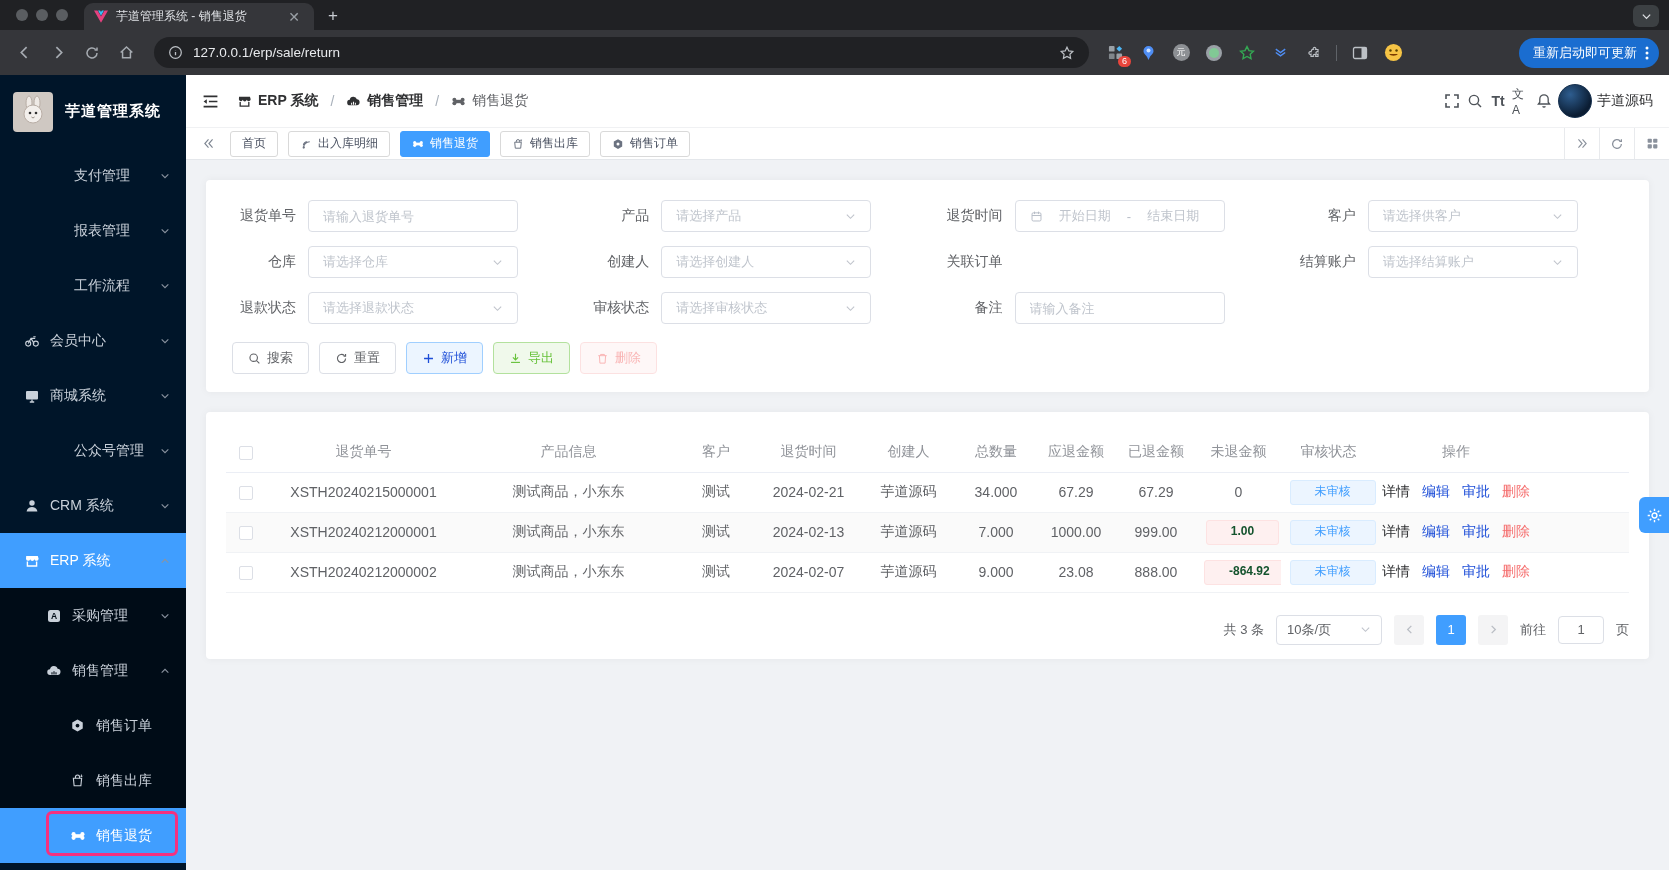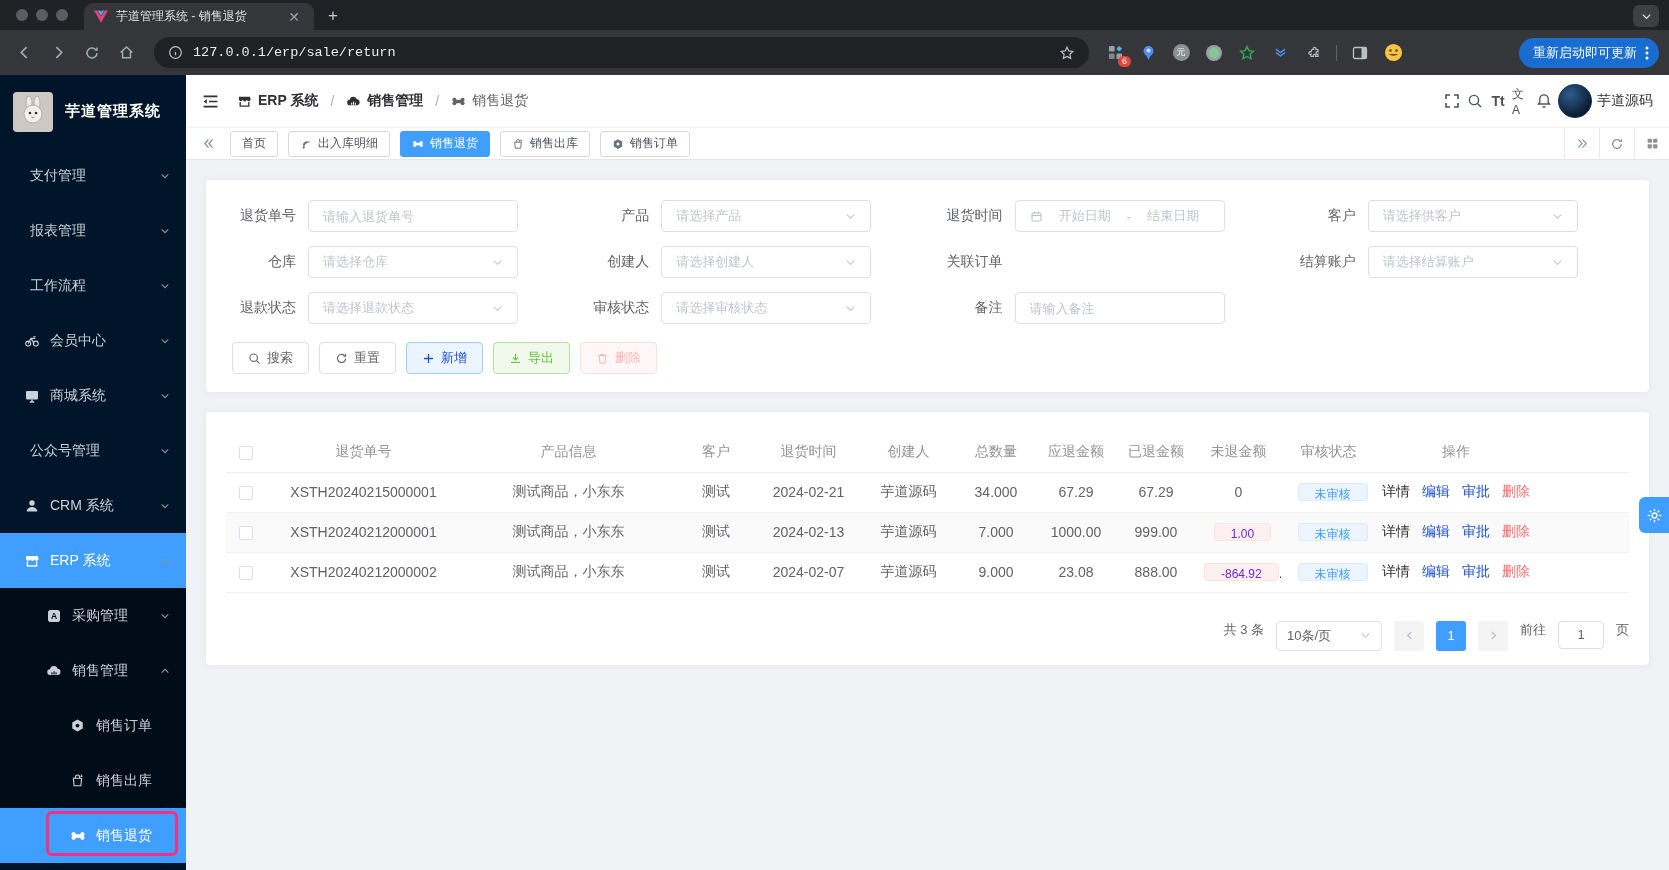--- a/index.html
+++ b/index.html
@@ -12,41 +12,41 @@
   .tabstrip { height:30px; background:#202124; display:flex; align-items:flex-end; }
   .traffic { display:flex; gap:8px; padding:0 16px; align-items:center; height:30px; }
   .traffic i { width:12px; height:12px; border-radius:50%; background:#5a5d61; }
   .btab { width:230px; height:27px; background:#35363a; border-radius:9px 9px 0 0; display:flex; align-items:center; gap:8px; padding:0 10px; color:#dfe1e5; font-size:12px; }
   .btab-title { flex:1; white-space:nowrap; overflow:hidden; }
   .btab-close { color:#9aa0a6; font-size:14px; padding:0 4px; }
   .newtab { color:#c7cbd1; font-size:17px; margin:0 0 4px 14px; }
   .tabsearch { margin-left:auto; margin-right:10px; margin-bottom:3px; width:26px; height:22px; background:#3c4043; border-radius:6px; display:flex; align-items:center; justify-content:center; color:#dfe1e5; }
   .navbar { height:45px; background:#35363a; display:flex; align-items:center; padding:0 10px; color:#bdc1c6; }
   .nav-ic { width:28px; height:28px; display:flex; align-items:center; justify-content:center; margin-right:6px; color:#a6abb1; }
-  .urlpill { width:935px; height:31px; background:#202124; border-radius:16px; display:flex; align-items:center; gap:10px; padding:0 14px; margin:0 8px; color:#e8eaed; font-size:13.5px;font-family:Liberation Mono, monospace; }
+  .urlpill { width:935px; height:31px; background:#202124; border-radius:16px; display:flex; align-items:center; gap:10px; padding:0 14px; margin:0 8px; color:#e8eaed; font-size:13.5px; }
   .urlpill .url { flex:1; }
   .ext { display:flex; align-items:center; gap:13px; margin-left:8px; }
   .ext-ic { width:20px; height:20px; display:flex; align-items:center; justify-content:center; position:relative; }
   .ext-badge { position:absolute; right:-6px; bottom:-4px; background:#e8453c; color:#fff; font-size:9px; border-radius:7px; padding:1px 4px; line-height:1; }
   .ext-divider { width:1px; height:16px; background:#5f6368; }
   .coin { width:17px; height:17px; border-radius:50%; background:#8d9094; color:#fff; font-size:9px; display:flex; align-items:center; justify-content:center; }
   .greendot { width:16px; height:16px; border-radius:50%; background:#9aa0a6; display:flex; align-items:center; justify-content:center; }
   .greendot i { width:10px; height:10px; border-radius:50%; background:#81c995; display:block; }
   .update-pill { margin-left:auto; height:30px; background:#1a6dd0; border-radius:16px; color:#fff; font-size:13px; display:flex; align-items:center; gap:8px; padding:0 10px 0 14px; }
 
   
   .app { display:flex; height:795px; }
   .sidebar { width:186px; flex-shrink:0; background:#001529; display:flex; flex-direction:column; overflow:hidden; }
   .logo { height:73px; display:flex; align-items:center; gap:12px; padding:0 13px; flex-shrink:0; }
   .logo-avatar { width:40px; height:40px; border-radius:4px; background:#cfc8c2; display:flex; align-items:center; justify-content:center; overflow:hidden; }
   .logo-title { color:#fff; font-weight:bold; font-size:15px; letter-spacing:1px; }
   .menu { flex:1; overflow:hidden; }
   .mi { height:55px; display:flex; align-items:center; padding:0 16px 0 24px; font-size:14px; color:#c9d1da; position:relative; cursor:pointer; }
   .mi .mico { width:16px; height:16px; margin-right:10px; flex-shrink:0; color:#c9d1da; }
-  .mi.no-ico { padding-left:30px; }
+  .mi.no-ico { padding-left:74px; }
   .mi.sub1 { background:#000c17; padding-left:46px; }
   .mi.sub2 { background:#000c17; padding-left:70px; }
   .mi .chev { margin-left:auto; color:#8a94a0; }
   .mi.active { background:#409eff; color:#fff; }
   .mi.active .mico { color:#fff; }
   .hl-box { position:absolute; left:46px; right:8px; top:3px; bottom:7px; border:3px solid #f5317f; border-radius:6px; pointer-events:none; }
 
   .main { flex:1; display:flex; flex-direction:column; min-width:0; }
   .page-header { height:52px; background:#fff; display:flex; align-items:center; padding:0 16px; gap:8px; }
   .hamburger { color:#303133; margin-right:10px; }
@@ -94,30 +94,30 @@
   .btn.danger-plain { color:#f56c6c; background:#fef0f0; border-color:#fbc4c4; opacity:.5; }
 
   
   .table-card { margin-top:20px; padding:20px 20px 14px; }
   table { width:100%; border-collapse:collapse; table-layout:fixed; font-size:14px; color:#606266; }
   th { color:#909399; font-weight:normal; }
   th,td { height:40px; text-align:center; border-bottom:1px solid #f0f2f5; white-space:nowrap; overflow:hidden; }
   thead th { border-bottom:1px solid #ebeef5; }
   tbody tr.striped { background:#fafafa; }
   .cbx { display:inline-block; width:14px; height:14px; border:1px solid #dcdfe6; border-radius:2px; background:#fff; vertical-align:middle; cursor:pointer; }
-  .tag { display:inline-block; height:18px; line-height:20px; padding:0 16px; font-size:12px; border-radius:3px;margin-left:8px; }
+  .tag { display:inline-block; height:25px; line-height:20px; padding:0 24px; font-size:12px; border-radius:3px;margin-left:8px; }
   .tag-info { background:#ecf5ff; border:1px solid #d9ecff; color:#409eff; }
-  .tag-danger { background:#fef0f0; border:1px solid #fde2e2; color:#6d28d9; }
+  .tag-danger { background:#fef0f0; border:1px solid #fde2e2; color:#14532d;font-weight:bold; }
   .lnk { font-size:14px; margin:0 6px; cursor:pointer; text-decoration:none; }
   .lnk-detail { color:#303133; }
   .lnk-blue { color:#1d4ed8; }
   .lnk-red { color:#f56c6c; }
   .suffix-dot { color:#303133; }
 
-  .pager { display:flex; align-items:flex-start; justify-content:flex-end; gap:12px; margin-top:28px; font-size:13px; color:#606266; }
+  .pager { display:flex; align-items:center; justify-content:flex-end; gap:12px; margin-top:22px; font-size:13px; color:#606266; }
   .psize { width:106px; height:30px; border:1px solid #dcdfe6; border-radius:4px; display:flex; align-items:center; justify-content:space-between; padding:0 10px; color:#606266; cursor:pointer; }
   .pbtn { min-width:30px; height:30px; background:#f4f4f5; border-radius:3px; display:flex; align-items:center; justify-content:center; color:#b9bdc4; cursor:pointer; }
   .pbtn.cur { background:#409eff; color:#fff; }
   .goto-input { width:46px; height:28px; border:1px solid #dcdfe6; border-radius:4px; text-align:center; font-size:13px; color:#606266; outline:none; font-family:inherit; }
 
   .gear-fab { position:absolute; right:0; top:497px; width:30px; height:36px; background:#409eff; border-radius:6px 0 0 6px; display:flex; align-items:center; justify-content:center; cursor:pointer; }
 </style>
 </head>
 <body>
 

